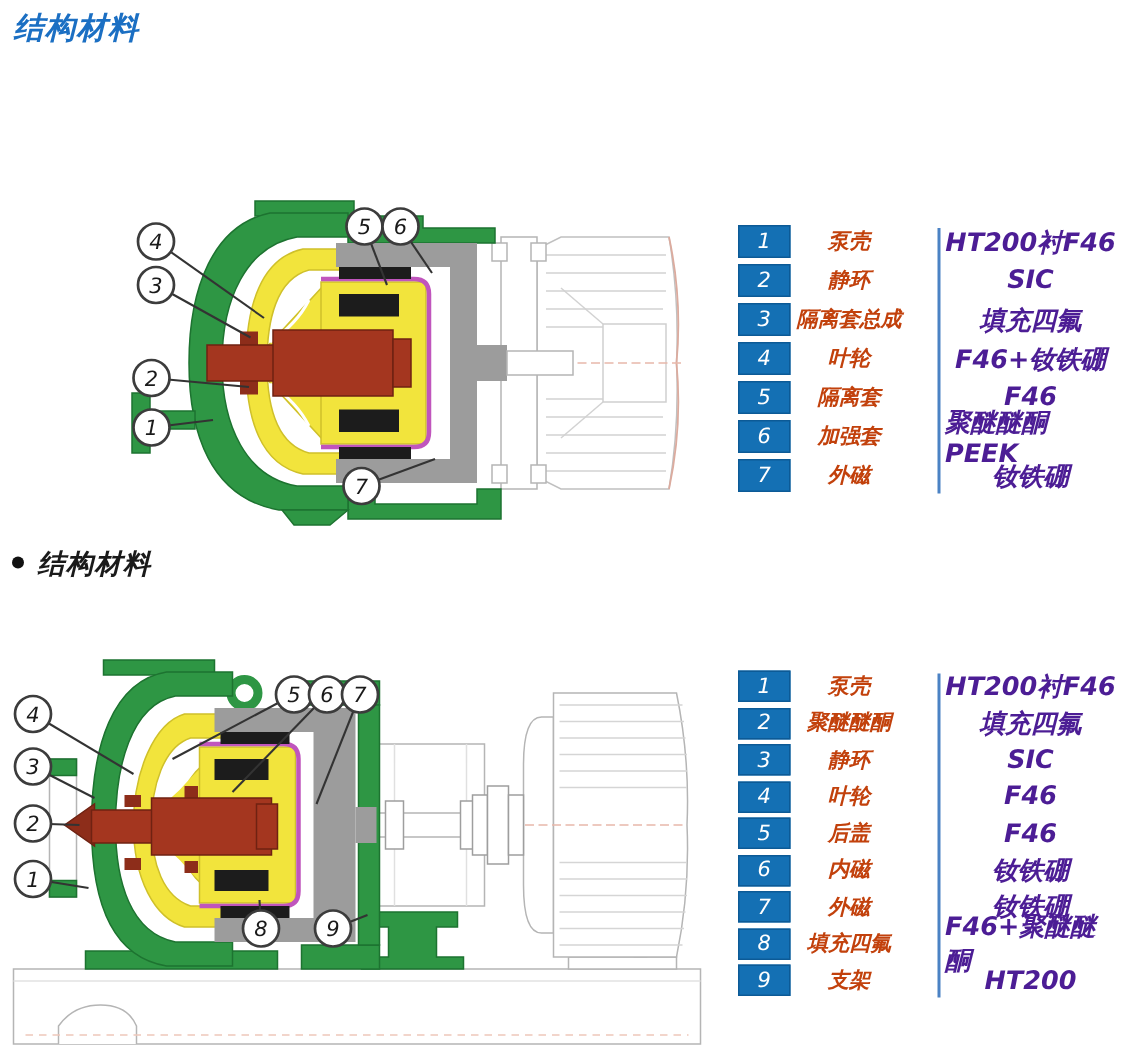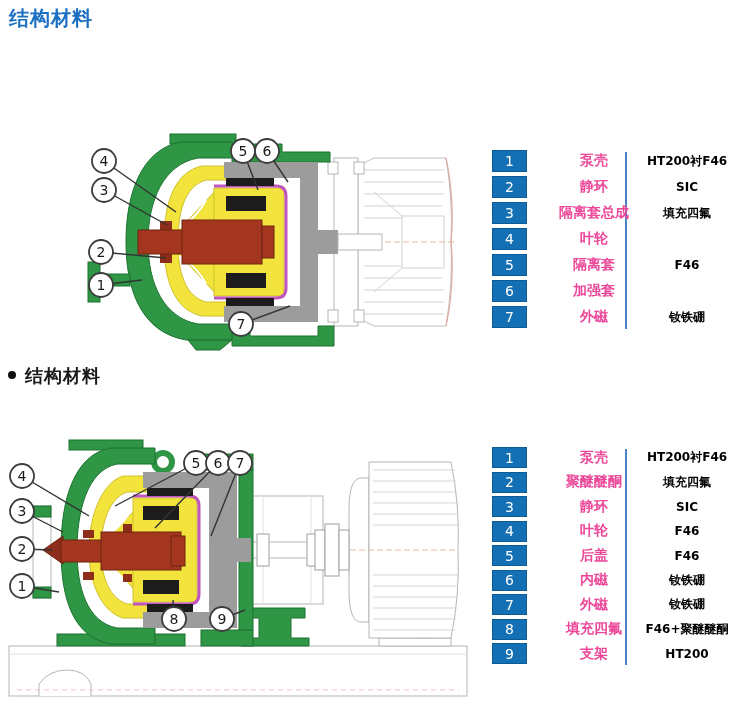--- a/index.html
+++ b/index.html
@@ -1,35 +1,35 @@
 <!DOCTYPE html>
 <html><head>
 <meta charset="utf-8">
 <style>
   html,body{margin:0;padding:0;background:#fff;}
   .page{position:relative;width:750px;height:709px;background:#fff;overflow:hidden;
-        font-family:"DejaVu Sans","Liberation Sans",sans-serif;}
+        font-family:"DejaVu Sans","Liberation Sans",sans-serif;font-style:italic;}
   .title{position:absolute;left:9px;top:5px;font-size:20px;font-weight:bold;color:#1b6fc3;letter-spacing:1px;}
   .sec-head{position:absolute;left:8px;font-size:18px;font-weight:600;color:#1a1a1a;letter-spacing:1px;}
   .sec-head .dot{display:inline-block;width:8px;height:8px;border-radius:50%;background:#111;
                  margin-right:9px;vertical-align:3px;}
   .sh1{top:75px;} .sh2{top:364px;}
 
   .mat-table{position:absolute;left:488px;width:258px;}
   .t1{top:150px;height:182px;} .t2{top:447px;height:221px;}
   .vline{position:absolute;left:137px;top:2px;bottom:3px;width:2px;background:#4b82c4;}
   .trow{position:relative;height:22px;margin-bottom:4px;}
   .t2 .trow{height:21px;margin-bottom:3.5px;}
   .tnum{position:absolute;left:4px;top:0;width:35px;height:100%;background:#1470b4;
         border:1px solid #0c5a96;box-sizing:border-box;color:#fff;display:flex;align-items:center;
         justify-content:center;font-size:14px;}
   .tname{position:absolute;left:40px;top:0;width:76px;height:100%;display:flex;align-items:center;
-         justify-content:center;font-size:14px;font-weight:700;color:#ec4899;padding-left:28px;}
+         justify-content:center;font-size:14px;font-weight:700;color:#c2410c;}
   .tmat{position:absolute;left:142px;top:0;width:114px;height:100%;display:flex;align-items:center;
-        justify-content:center;font-size:12px;font-weight:700;color:#000000;}
+        justify-content:center;font-size:17px;font-weight:700;color:#4c1d95;}
   svg{position:absolute;}
   #diag1{left:80px;top:128px;}
   #diag2{left:5px;top:432px;}
 </style>
 </head>
 <body>
 
 <div class="page">
 
   <div class="title">结构材料</div>
@@ -148,29 +148,31 @@
     <div class="tmat">SIC</div>
   </div>
       <div class="trow">
     <div class="tnum">3</div>
     <div class="tname">隔离套总成</div>
     <div class="tmat">填充四氟</div>
   </div>
       <div class="trow">
     <div class="tnum">4</div>
     <div class="tname">叶轮</div>
+    <div class="tmat">F46+钕铁硼</div>
   </div>
       <div class="trow">
     <div class="tnum">5</div>
     <div class="tname">隔离套</div>
     <div class="tmat">F46</div>
   </div>
       <div class="trow">
     <div class="tnum">6</div>
     <div class="tname">加强套</div>
+    <div class="tmat">聚醚醚酮PEEK</div>
   </div>
       <div class="trow">
     <div class="tnum">7</div>
     <div class="tname">外磁</div>
     <div class="tmat">钕铁硼</div>
   </div>
     </div>
 
   <div class="sec-head sh2">
     <span class="dot"></span><span>结构材料</span>

